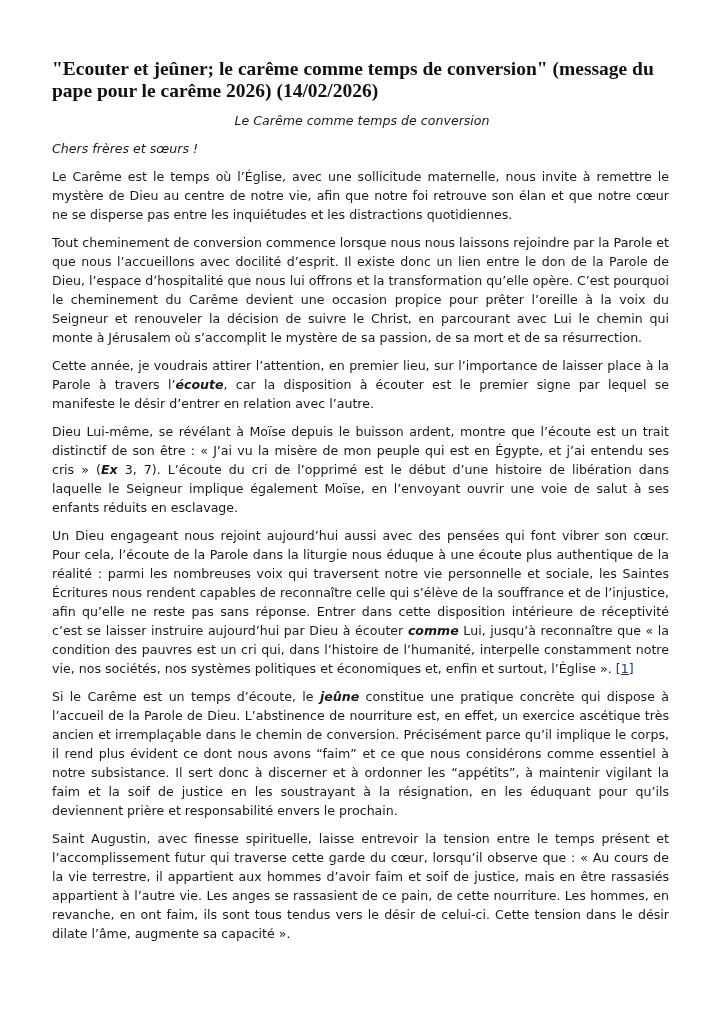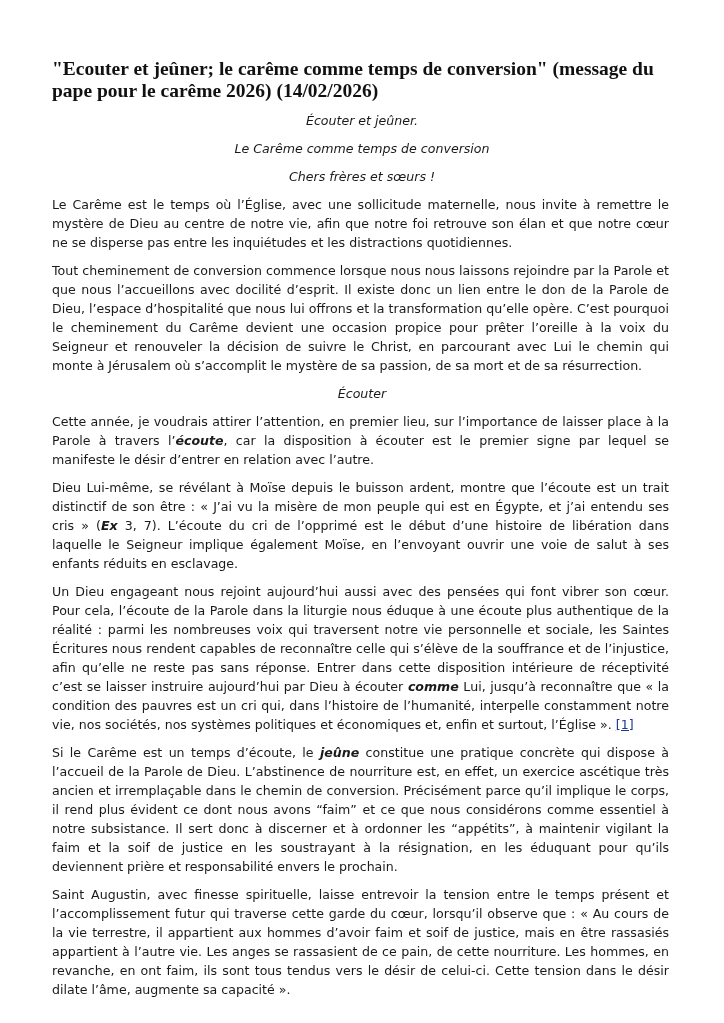--- a/index.html
+++ b/index.html
@@ -6,42 +6,40 @@
   body { width: 724px; height: 1023px; overflow: hidden; position: relative; }
   .page { position: absolute; left: 52px; top: 58px; width: 620px; color: #111; }
   .title {
     font-family: "Liberation Serif", serif; font-weight: bold; font-size: 19.5px;
     line-height: 22px; margin: 0 0 4px 0; color: #111;
   }
   .body-text { font-family: "DejaVu Sans", sans-serif; font-size: 12.6px; line-height: 19px; color: #1a1a1a; }
   .center { text-align: center; font-style: italic; margin: 0 0 8px 0; }
   .center.tight { margin-bottom: 9px; }
   p.par { margin: 0 3px 9px 0; text-align: justify; }
-  p.heading { margin: 0 0 9px 0; font-style: italic; text-align: center; }
+  p.heading { margin: 0 0 9px 0; font-style: italic; }
   a.fn { color: #1a3a8f; text-decoration: underline; }
   em { font-style: italic; font-weight: bold; }
 </style>
 </head>
 <body>
 
 <div class="page">
   <h1 class="title">"Ecouter et jeûner; le carême comme temps de conversion" (message du pape pour le carême 2026) (14/02/2026)</h1>
 
   <div class="body-text">
     <div class="center" style="line-height:17px; margin-bottom:9px;">
     </div>
-    <div class="center tight">Écouter et jeûner.</div>
     <div class="center tight">Le Carême comme temps de conversion</div>
 
     <p class="heading">Chers frères et sœurs !</p>
 
     <p class="par">Le Carême est le temps où l’Église, avec une sollicitude maternelle, nous invite à remettre le mystère de Dieu au centre de notre vie, afin que notre foi retrouve son élan et que notre cœur ne se disperse pas entre les inquiétudes et les distractions quotidiennes.</p>
     <p class="par">Tout cheminement de conversion commence lorsque nous nous laissons rejoindre par la Parole et que nous l’accueillons avec docilité d’esprit. Il existe donc un lien entre le don de la Parole de Dieu, l’espace d’hospitalité que nous lui offrons et la transformation qu’elle opère. C’est pourquoi le cheminement du Carême devient une occasion propice pour prêter l’oreille à la voix du Seigneur et renouveler la décision de suivre le Christ, en parcourant avec Lui le chemin qui monte à Jérusalem où s’accomplit le mystère de sa passion, de sa mort et de sa résurrection.</p>
 
-    <p class="heading">Écouter</p>
 
     <p class="par"><span>Cette année, je voudrais attirer l’attention, en premier lieu, sur l’importance de laisser place à la Parole à travers l’</span><em>écoute</em><span>, car la disposition à écouter est le premier signe par lequel se manifeste le désir d’entrer en relation avec l’autre.</span></p>
 
     <p class="par"><span>Dieu Lui-même, se révélant à Moïse depuis le buisson ardent, montre que l’écoute est un trait distinctif de son être : « J’ai vu la misère de mon peuple qui est en Égypte, et j’ai entendu ses cris » (</span><em>Ex</em><span> 3, 7). L’écoute du cri de l’opprimé est le début d’une histoire de libération dans laquelle le Seigneur implique également Moïse, en l’envoyant ouvrir une voie de salut à ses enfants réduits en esclavage.</span></p>
 
     <p class="par"><span>Un Dieu engageant nous rejoint aujourd’hui aussi avec des pensées qui font vibrer son cœur. Pour cela, l’écoute de la Parole dans la liturgie nous éduque à une écoute plus authentique de la réalité : parmi les nombreuses voix qui traversent notre vie personnelle et sociale, les Saintes Écritures nous rendent capables de reconnaître celle qui s’élève de la souffrance et de l’injustice, afin qu’elle ne reste pas sans réponse. Entrer dans cette disposition intérieure de réceptivité c’est se laisser instruire aujourd’hui par Dieu à écouter </span><em>comme</em><span> Lui, jusqu’à reconnaître que « la condition des pauvres est un cri qui, dans l’histoire de l’humanité, interpelle constamment notre vie, nos sociétés, nos systèmes politiques et économiques et, enfin et surtout, l’Église ». </span><a class="fn" href="#">[1]</a></p>
 
 
     <p class="par"><span>Si le Carême est un temps d’écoute, le </span><em>jeûne</em><span> constitue une pratique concrète qui dispose à l’accueil de la Parole de Dieu. L’abstinence de nourriture est, en effet, un exercice ascétique très ancien et irremplaçable dans le chemin de conversion. Précisément parce qu’il implique le corps, il rend plus évident ce dont nous avons “faim” et ce que nous considérons comme essentiel à notre subsistance. Il sert donc à discerner et à ordonner les “appétits”, à maintenir vigilant la faim et la soif de justice en les soustrayant à la résignation, en les éduquant pour qu’ils deviennent prière et responsabilité envers le prochain.</span></p>
 

